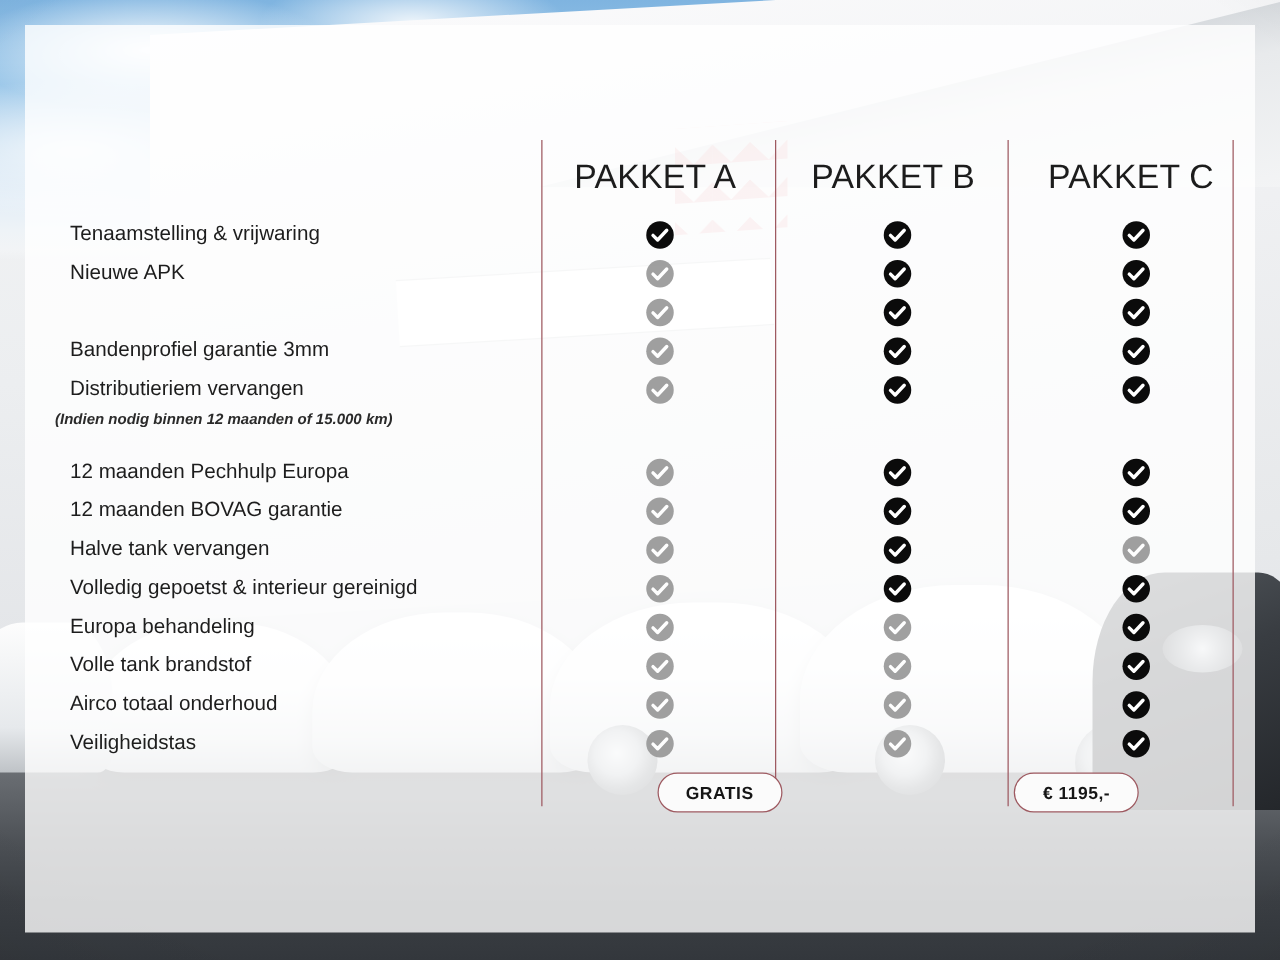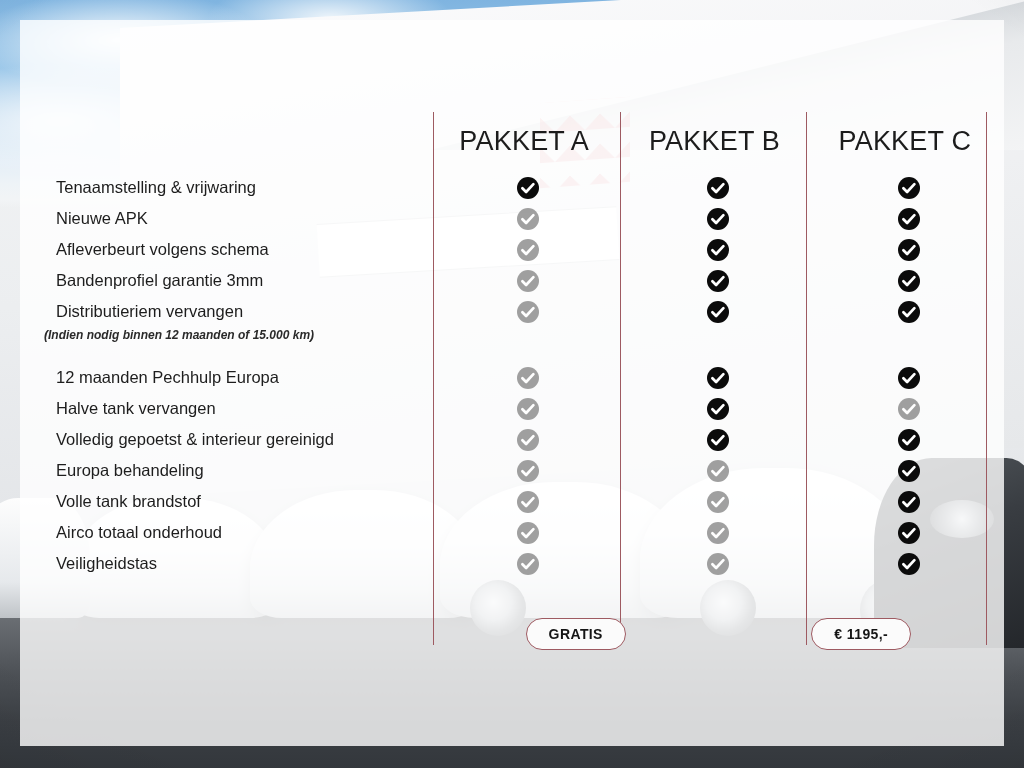--- a/index.html
+++ b/index.html
@@ -346,21 +346,20 @@
             <div class="mark-cell">
               <span class="check on">
                 <svg class="tick" width="22" height="22" viewBox="0 0 22 22" aria-hidden="true">
                   <path d="M5.4 11.3 L9.1 15.0 L16.4 7.2" fill="none" stroke="#ffffff" stroke-width="2.7" stroke-linecap="round" stroke-linejoin="round"></path>
                 </svg>
               </span>
             </div>
           </div>
         </div>
         <div class="feature-row">
-          <div class="feature-label">Afleverbeurt volgens schema</div>
           <div class="marks">
             <div class="mark-cell">
               <span class="check off">
                 <svg class="tick" width="22" height="22" viewBox="0 0 22 22" aria-hidden="true">
                   <path d="M5.4 11.3 L9.1 15.0 L16.4 7.2" fill="none" stroke="#ffffff" stroke-width="2.7" stroke-linecap="round" stroke-linejoin="round"></path>
                 </svg>
               </span>
             </div>
             <div class="mark-cell">
               <span class="check on">
@@ -427,20 +426,46 @@
                   <path d="M5.4 11.3 L9.1 15.0 L16.4 7.2" fill="none" stroke="#ffffff" stroke-width="2.7" stroke-linecap="round" stroke-linejoin="round"></path>
                 </svg>
               </span>
             </div>
           </div>
         </div>
         <div class="feature-sub">(Indien nodig binnen 12 maanden of 15.000 km)</div>
         <div class="group-gap"></div>
         <div class="feature-row">
           <div class="feature-label">12 maanden Pechhulp Europa</div>
+          <div class="marks">
+            <div class="mark-cell">
+              <span class="check off">
+                <svg class="tick" width="22" height="22" viewBox="0 0 22 22" aria-hidden="true">
+                  <path d="M5.4 11.3 L9.1 15.0 L16.4 7.2" fill="none" stroke="#ffffff" stroke-width="2.7" stroke-linecap="round" stroke-linejoin="round"></path>
+                </svg>
+              </span>
+            </div>
+            <div class="mark-cell">
+              <span class="check on">
+                <svg class="tick" width="22" height="22" viewBox="0 0 22 22" aria-hidden="true">
+                  <path d="M5.4 11.3 L9.1 15.0 L16.4 7.2" fill="none" stroke="#ffffff" stroke-width="2.7" stroke-linecap="round" stroke-linejoin="round"></path>
+                </svg>
+              </span>
+            </div>
+            <div class="mark-cell">
+              <span class="check on">
+                <svg class="tick" width="22" height="22" viewBox="0 0 22 22" aria-hidden="true">
+                  <path d="M5.4 11.3 L9.1 15.0 L16.4 7.2" fill="none" stroke="#ffffff" stroke-width="2.7" stroke-linecap="round" stroke-linejoin="round"></path>
+                </svg>
+              </span>
+            </div>
+          </div>
+        </div>
+        <div class="feature-row">
+          <div class="feature-label">12 maanden BOVAG garantie</div>
           <div class="marks">
             <div class="mark-cell">
               <span class="check off">
                 <svg class="tick" width="22" height="22" viewBox="0 0 22 22" aria-hidden="true">
                   <path d="M5.4 11.3 L9.1 15.0 L16.4 7.2" fill="none" stroke="#ffffff" stroke-width="2.7" stroke-linecap="round" stroke-linejoin="round"></path>
                 </svg>
               </span>
             </div>
             <div class="mark-cell">
               <span class="check on">

